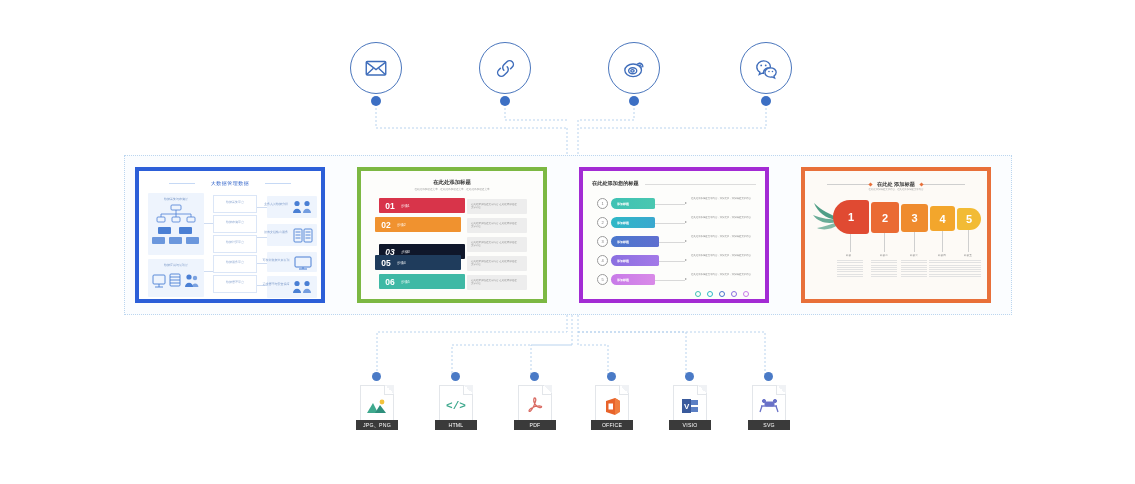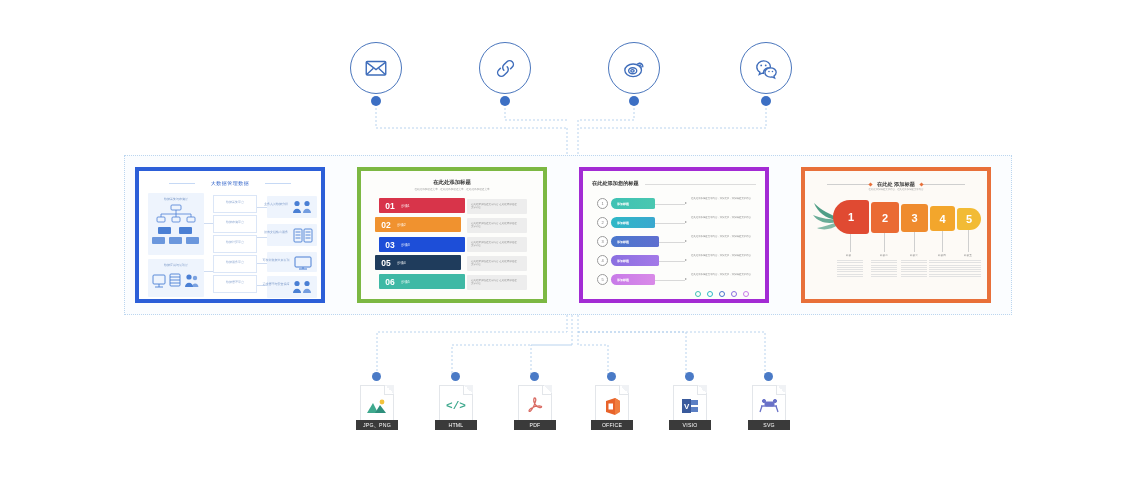--- a/index.html
+++ b/index.html
@@ -309,21 +309,21 @@
           </div>
 
         <div class="c2-step" style="left:18px;top:27px;width:86px;background:#d8344a;">
           <div class="c2-num">01</div>
           <div class="c2-lab">步骤1</div>
         </div>
         <div class="c2-step" style="left:14px;top:46px;width:86px;background:#f0922f;">
           <div class="c2-num">02</div>
           <div class="c2-lab">步骤2</div>
         </div>
-        <div class="c2-step" style="left:18px;top:66px;width:86px;background:#1d4ed8;">
+        <div class="c2-step" style="left:18px;top:73px;width:86px;background:#0f172a;font-style:italic;">
           <div class="c2-num">03</div>
           <div class="c2-lab">步骤3</div>
         </div>
         <div class="c2-step" style="left:14px;top:84px;width:86px;background:#1f3c5c;">
           <div class="c2-num">05</div>
           <div class="c2-lab">步骤4</div>
         </div>
         <div class="c2-step" style="left:18px;top:103px;width:86px;background:#3fb9a5;">
           <div class="c2-num">06</div>
           <div class="c2-lab">步骤5</div>

